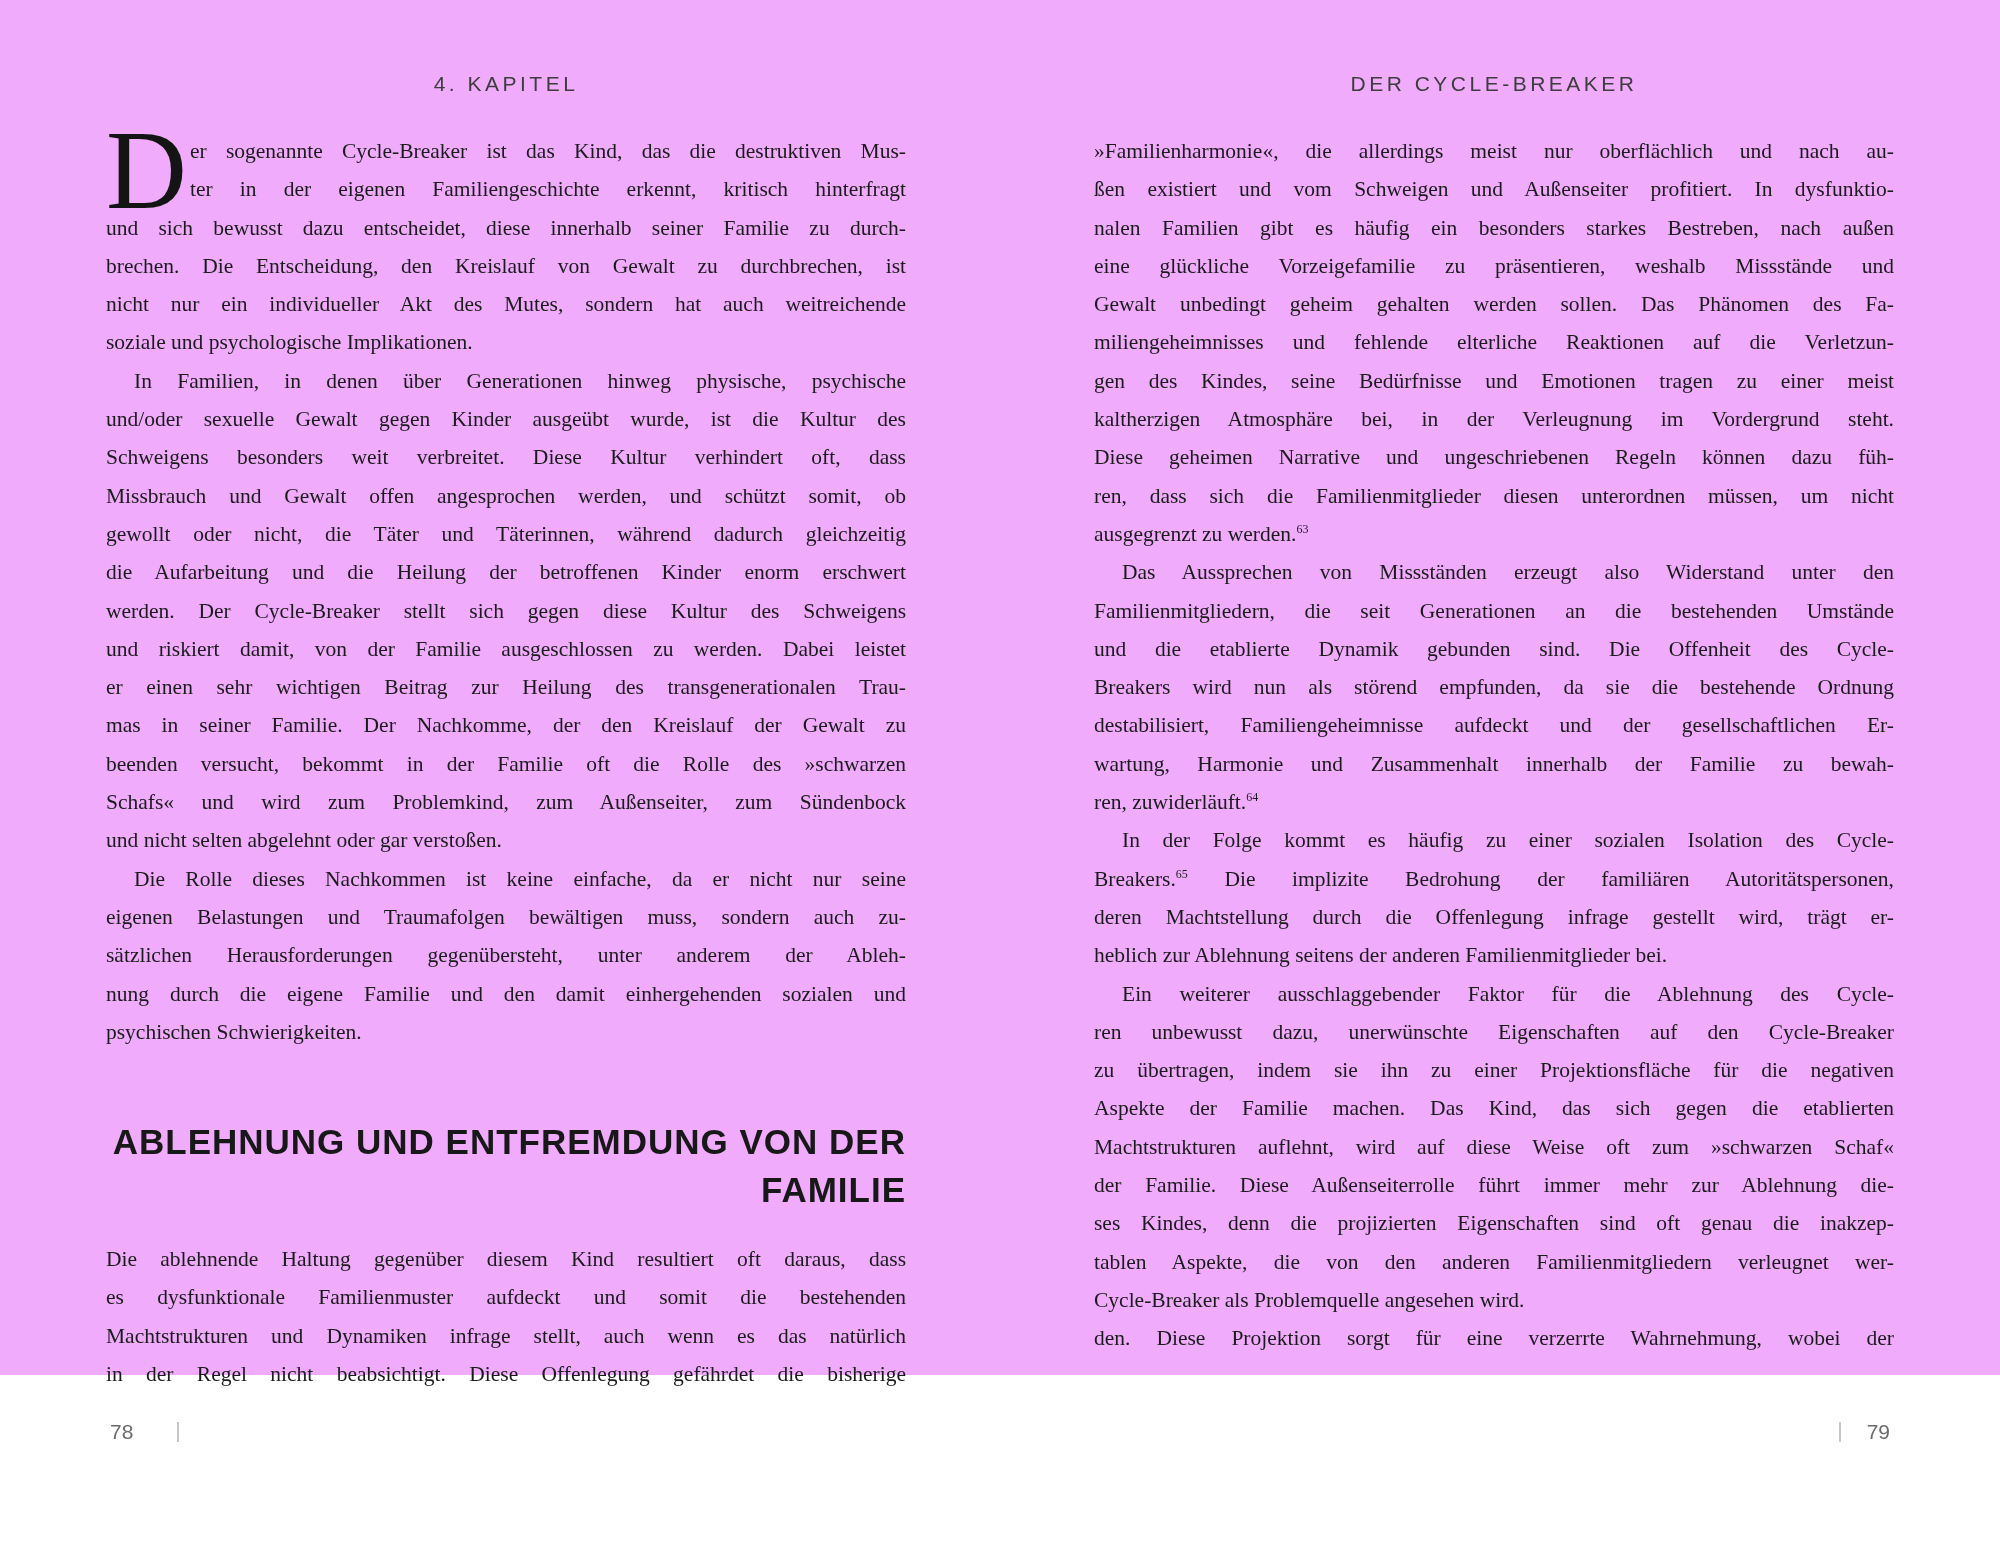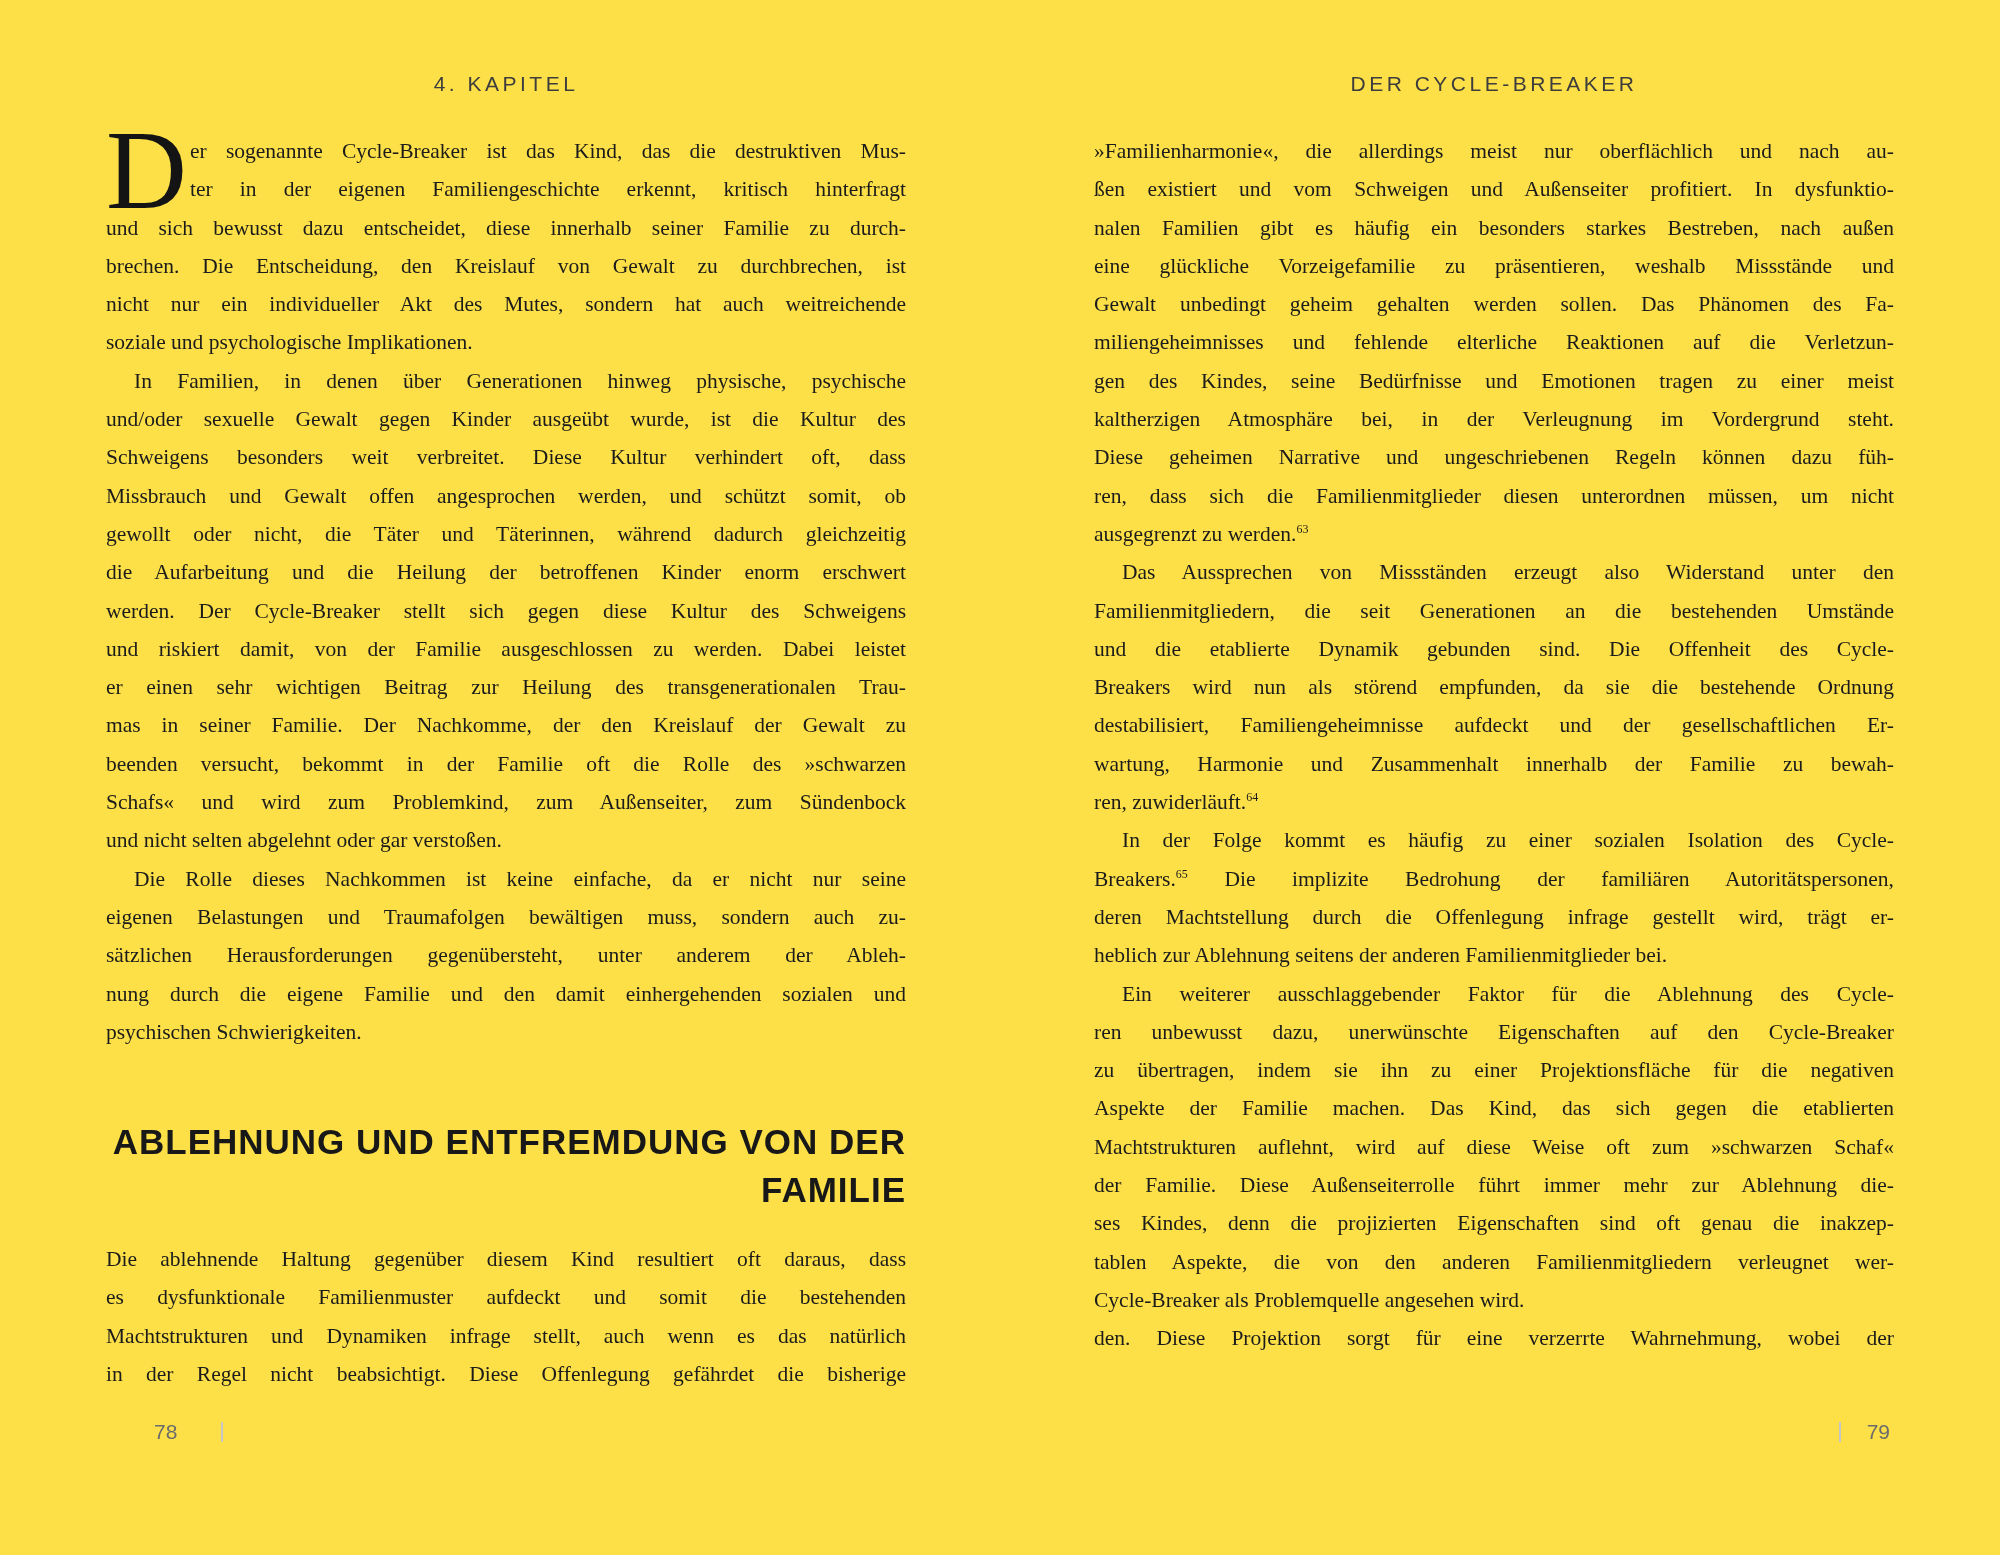--- a/index.html
+++ b/index.html
@@ -1,33 +1,33 @@
 <!DOCTYPE html>
 <html><head>
 <meta charset="utf-8">
 <style>
   html,body{margin:0;padding:0;background:#ffffff;width:2000px;height:1555px;overflow:hidden;}
-  .spread{position:relative;width:2000px;height:1555px;background:#fde047;font-family:"Liberation Serif","DejaVu Serif",serif;color:#1b1b1b;}
+  .spread{position:relative;width:2000px;height:1375px;background:#f0abfc;font-family:"Liberation Serif","DejaVu Serif",serif;color:#1b1b1b;}
   .page{position:absolute;top:0;width:800px;height:1555px;}
   .page.left{left:106px;}
   .page.right{left:1094px;}
   .running-head{position:absolute;top:72px;left:0;width:100%;text-align:center;
     font-family:"Liberation Sans",sans-serif;font-size:21px;letter-spacing:3.5px;color:#3d3d3d;line-height:24px;}
   .body-text{position:absolute;top:132px;left:0;width:800px;}
   .para{margin:0;}
   .line{font-size:21.5px;line-height:38.3px;text-align:justify;text-align-last:justify;white-space:normal;}
   .line.last{text-align-last:left;}
   .line.first{text-indent:28px;}
   .line sup{font-size:12px;vertical-align:super;line-height:0;letter-spacing:0;}
   .dropcap{float:left;width:84px;height:76.6px;font-size:112px;line-height:76.6px;
     font-family:"Liberation Serif","DejaVu Serif",serif;color:#141414;text-align:left;overflow:visible;}
   .section-heading{margin-top:67px;margin-bottom:26px;text-align:right;
     font-family:"Liberation Sans",sans-serif;font-weight:bold;font-size:35px;line-height:48px;letter-spacing:1px;color:#181818;}
   .page-footer{position:absolute;top:1420px;font-family:"Liberation Sans",sans-serif;
-    font-size:21px;color:#6b6b6b;display:flex;align-items:center;margin-left:44px;}
+    font-size:21px;color:#6b6b6b;display:flex;align-items:center;}
   .page-footer.fleft{left:4px;}
   .page-footer.fright{right:4px;}
   .footer-bar{display:inline-block;width:2px;height:20px;background:#c6c6c6;}
   .page-footer.fleft .footer-bar{margin-left:44px;}
   .page-footer.fright .footer-bar{margin-right:26px;}
 </style>
 </head>
 <body>
 
 <div class="spread">

